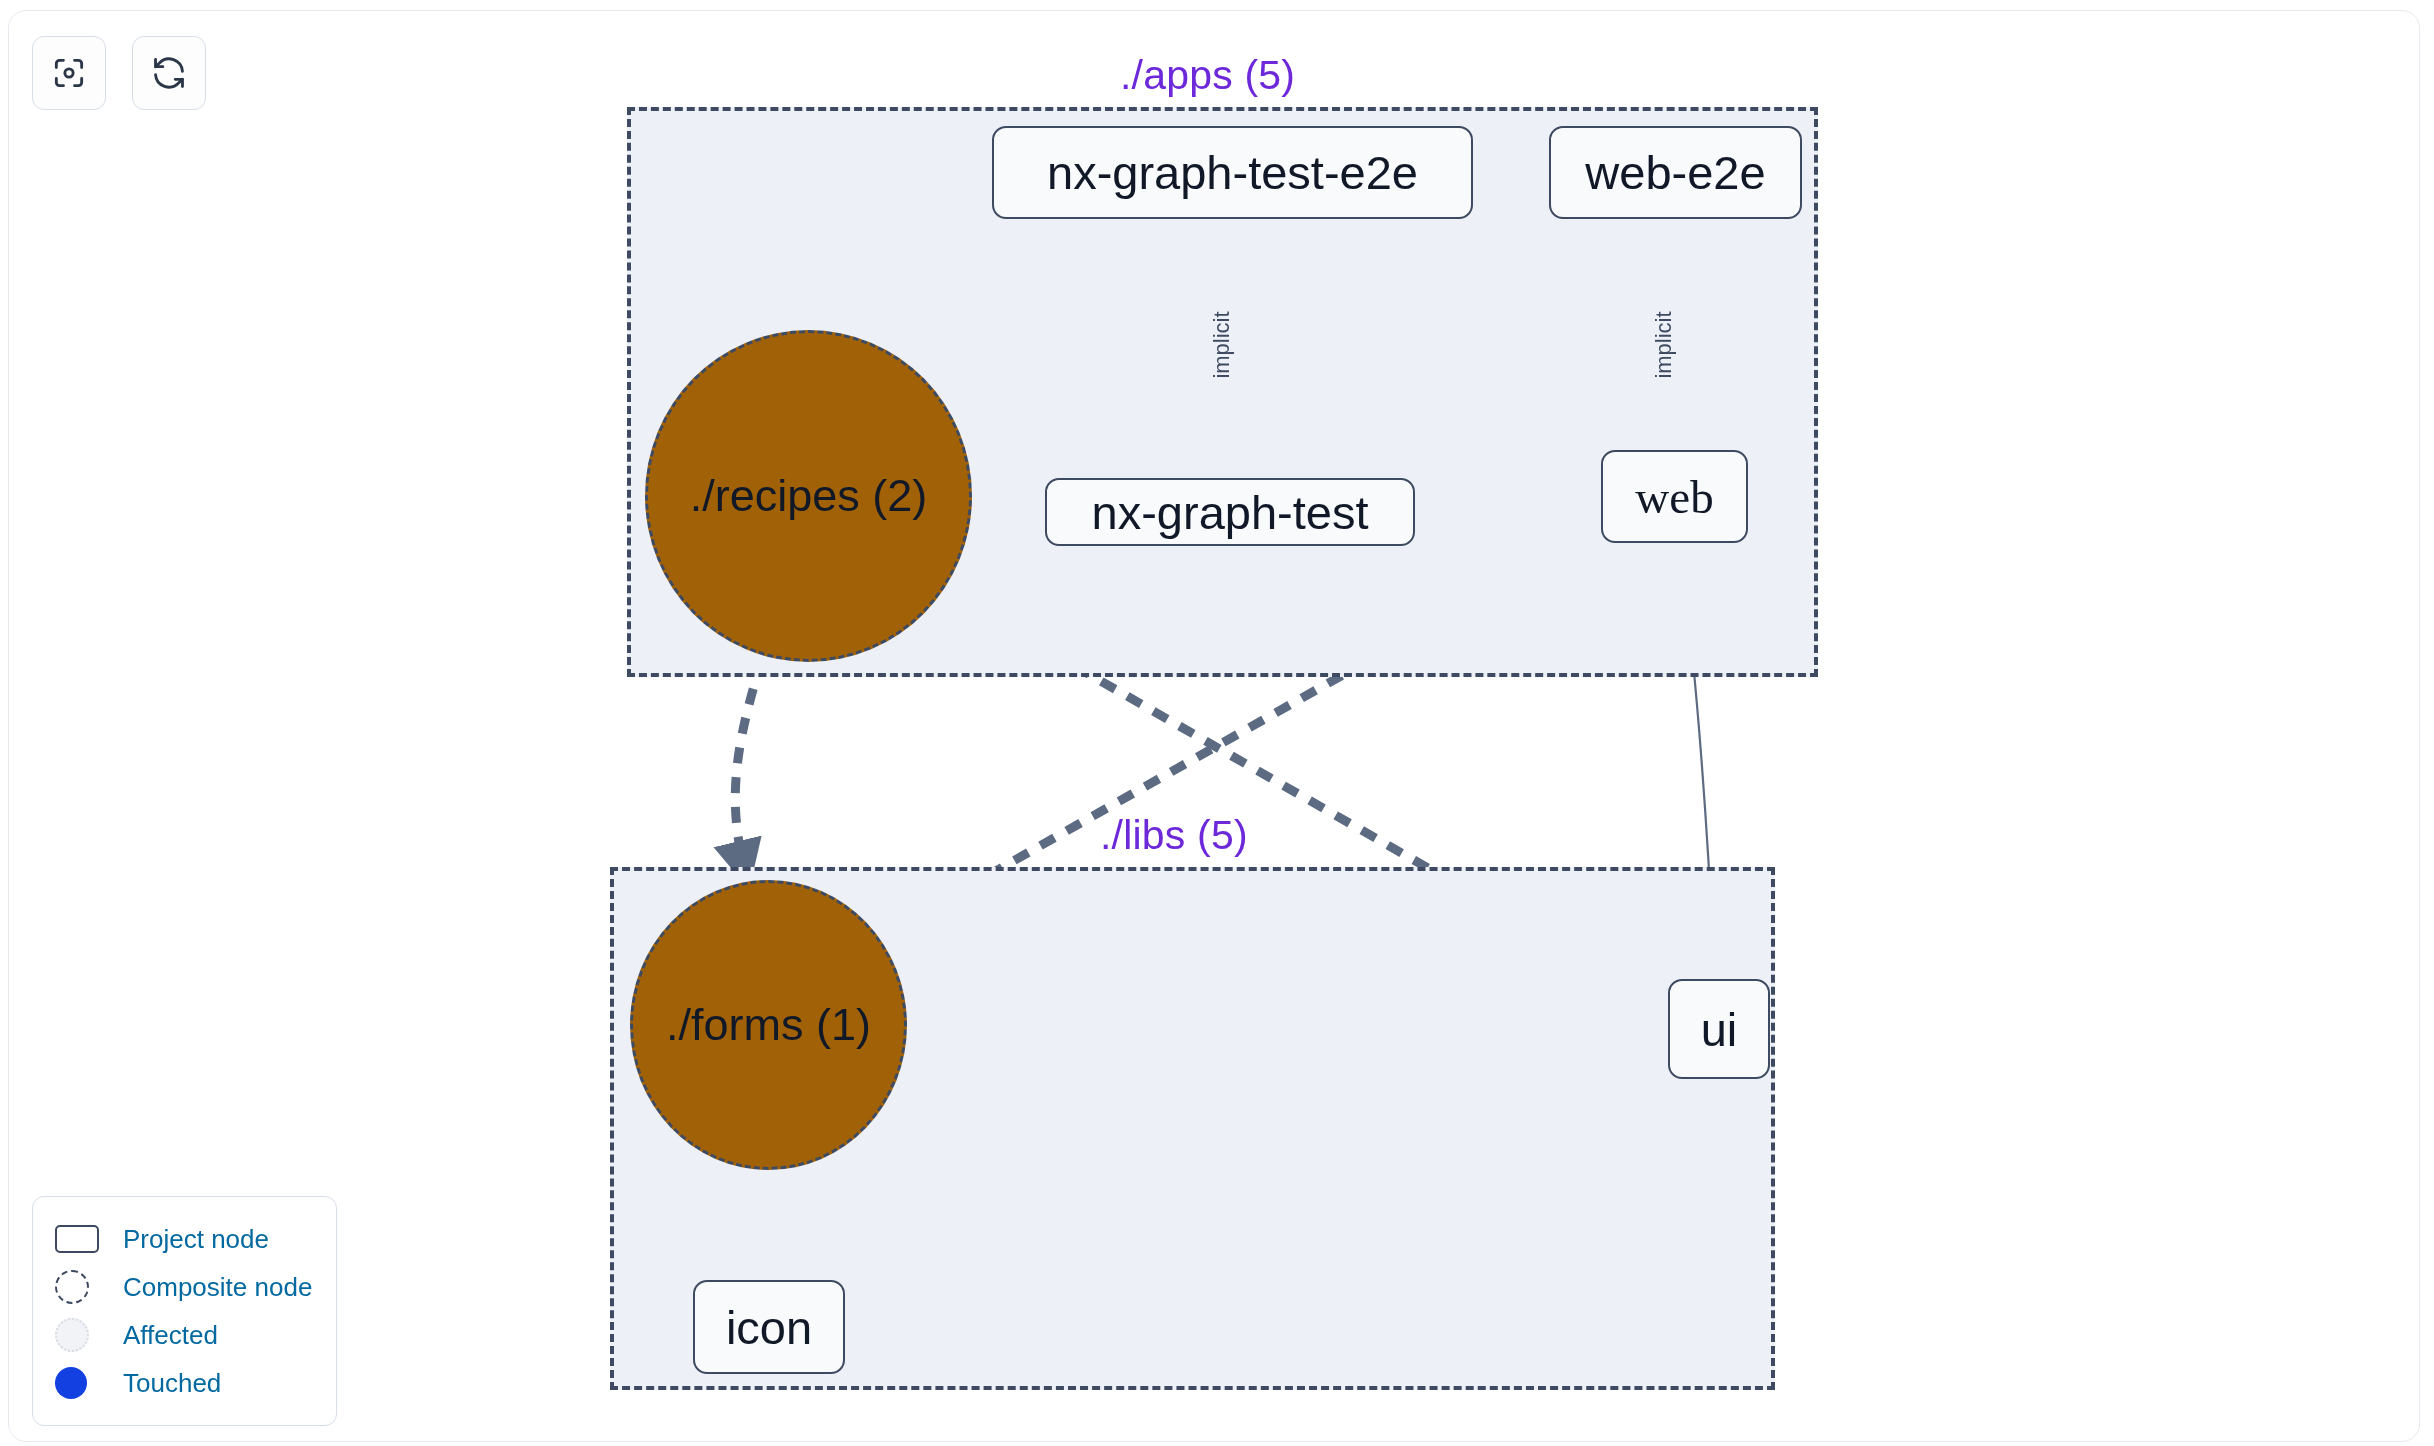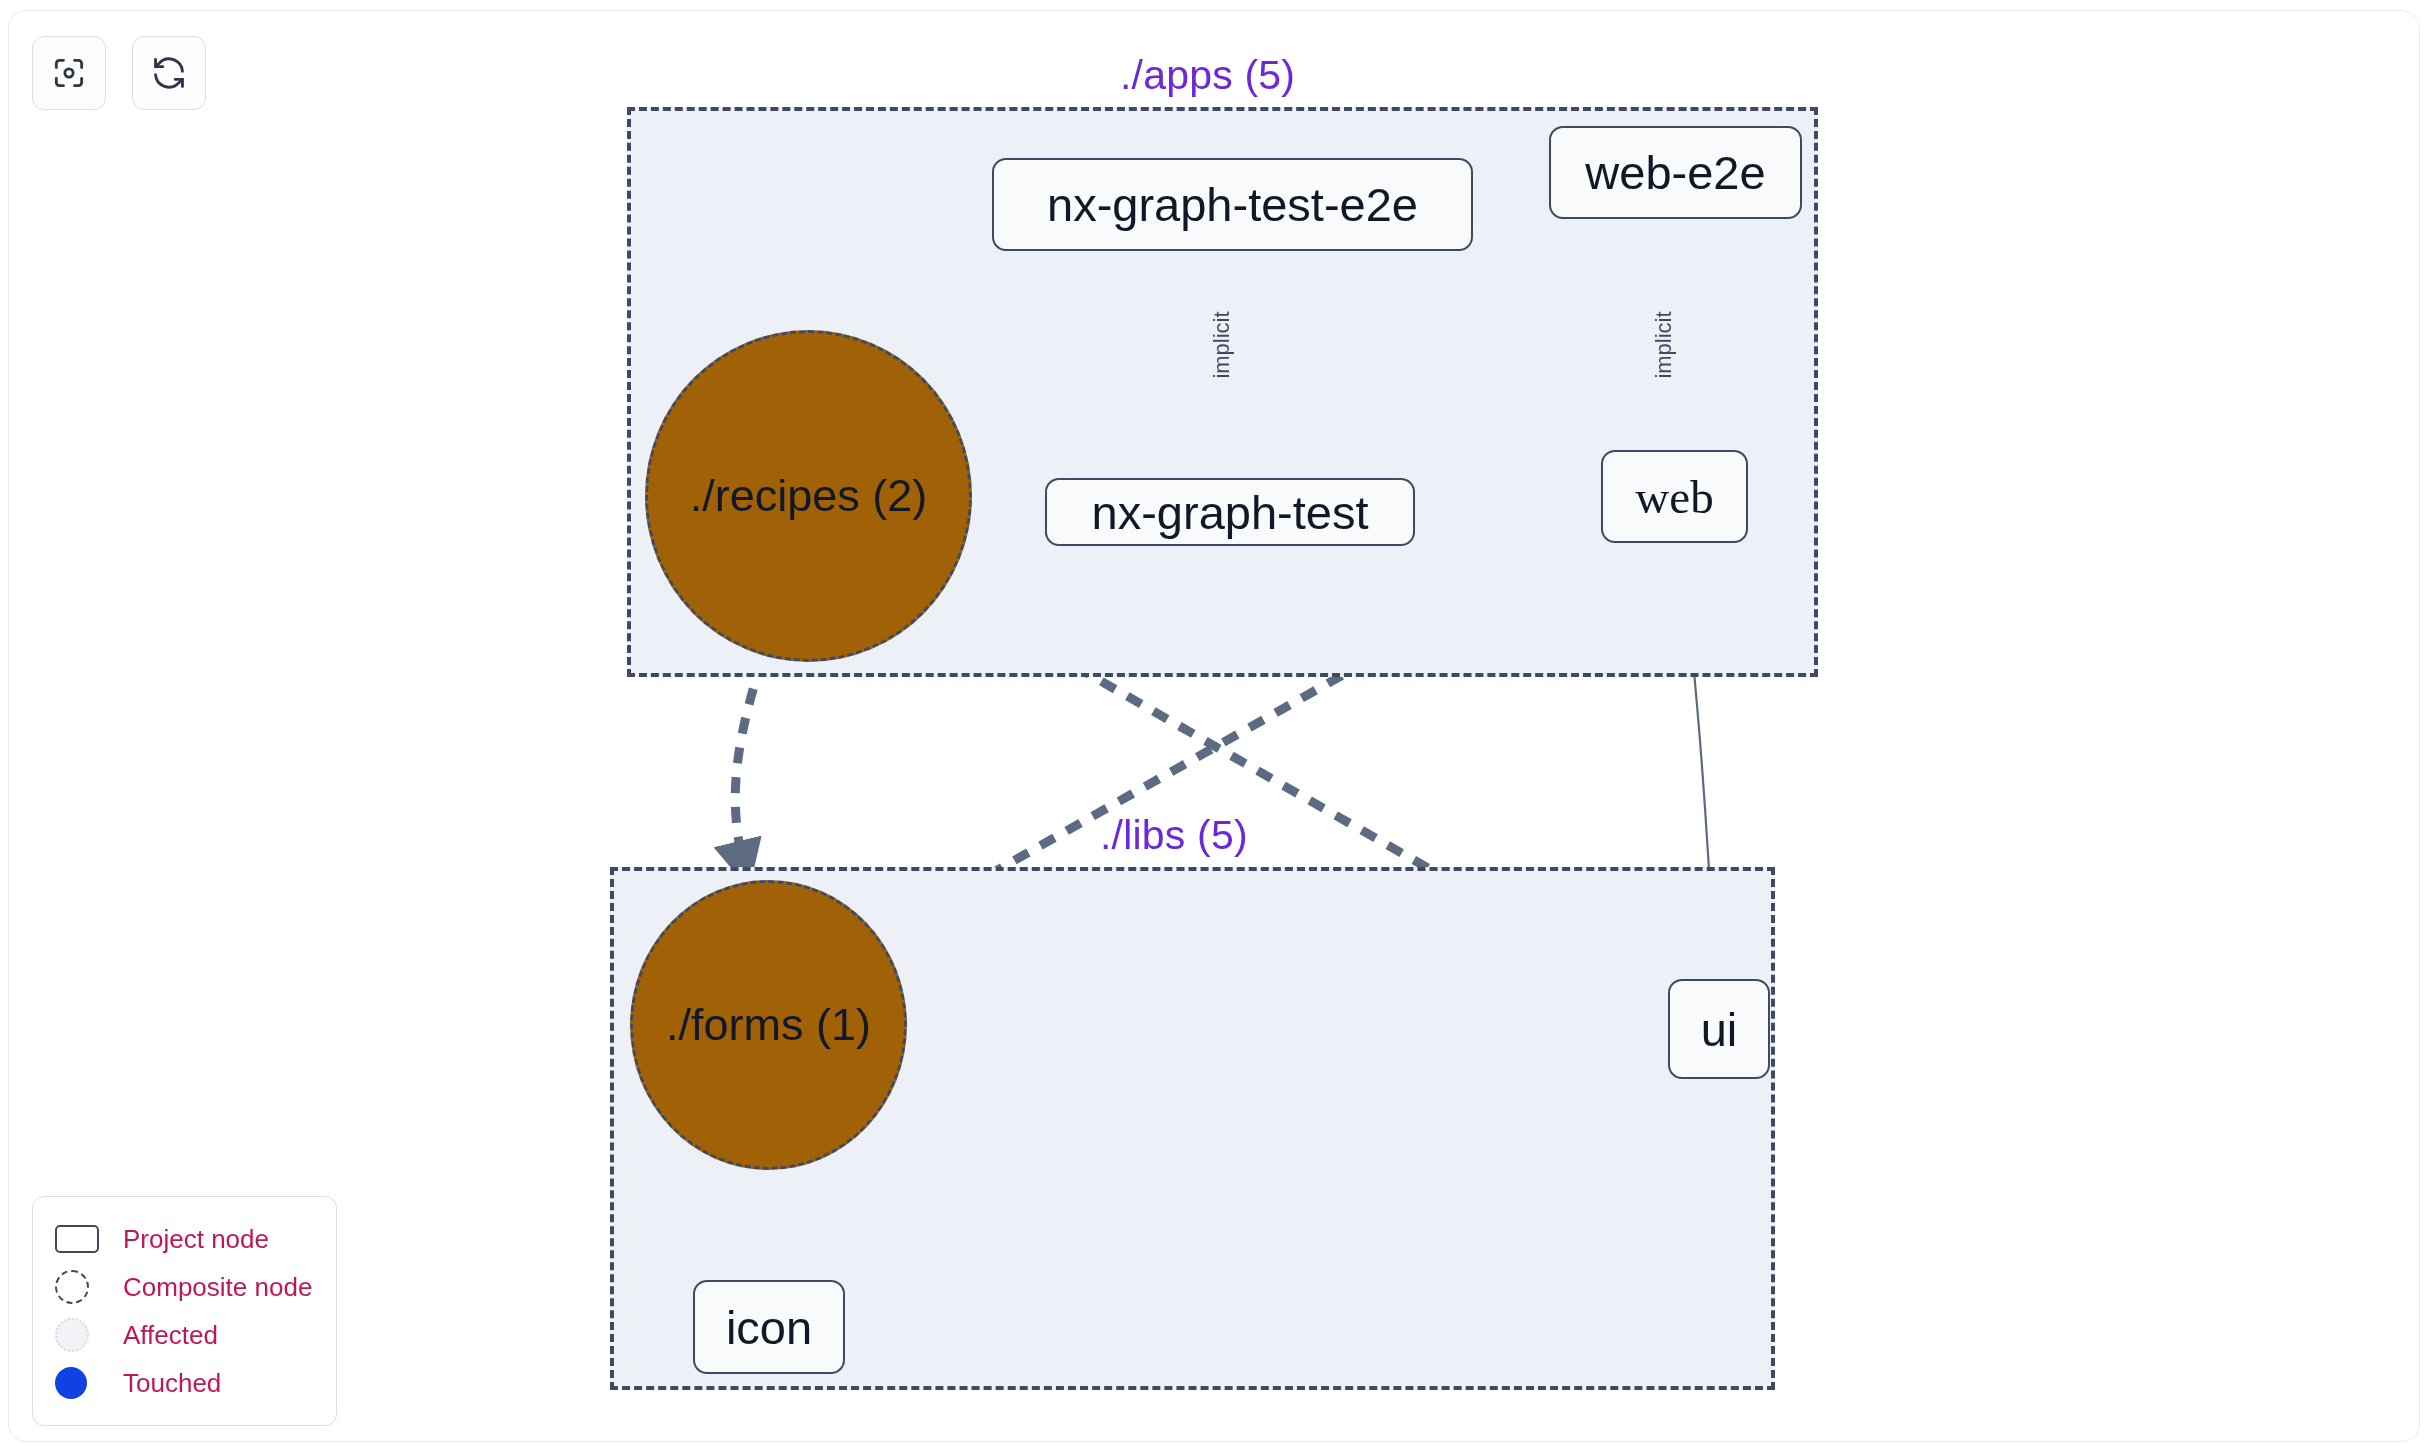--- a/index.html
+++ b/index.html
@@ -61,21 +61,21 @@
     position:absolute;left:32px;top:1196px;width:305px;
     border:1px solid #d7dee9;border-radius:12px;background:#ffffff;
     box-sizing:border-box;padding:18px 22px;z-index:40;
   }
   .legend-row{display:flex;align-items:center;height:48px;}
   .legend-swatch{width:52px;display:flex;align-items:center;justify-content:flex-start;}
   .sw-rect{width:44px;height:28px;border:2.5px solid #3d4a61;border-radius:5px;background:#fff;box-sizing:border-box;}
   .sw-dash{width:34px;height:34px;border:2.5px dashed #3d4a61;border-radius:50%;box-sizing:border-box;}
   .sw-aff{width:34px;height:34px;border:2px dotted #d6dbe4;border-radius:50%;background:#f1f3f7;box-sizing:border-box;}
   .sw-touch{width:32px;height:32px;border-radius:50%;background:#1340e0;}
-  .legend-text{margin-left:16px;color:#be185d;font-size:26px;white-space:nowrap;}
+  .legend-text{margin-left:16px;color:#0369a1;font-size:26px;white-space:nowrap;}
 </style>
 </head>
 <body>
 
 <div id="stage">
 
   <div class="card-frame"></div>
 
   <div class="toolbar">
     <div class="tool-btn">
@@ -127,21 +127,21 @@
         <path d="M 752 1168 C 740 1220 737 1240 730 1268" fill="none" stroke="#5c6a82" stroke-width="9" stroke-dasharray="16 14" stroke-linecap="butt" marker-end="url(#arrow-fat)"></path>
       </g>
   </svg>
 
   <div id="edge-labels-layer">
       <div class="edge-label" style="left: 1188px; top: 332px; transform: rotate(-90deg);">implicit</div>
       <div class="edge-label" style="left: 1630px; top: 332px; transform: rotate(-90deg);">implicit</div>
     </div>
 
   <div id="nodes-layer">
-      <div class="pnode" style="left: 992px; top: 126px; width: 481px; height: 93px; margin-top: 32px;">
+      <div class="pnode" style="left: 992px; top: 126px; width: 481px; height: 93px;">
         <span>nx-graph-test-e2e</span>
       </div>
       <div class="pnode" style="left: 1549px; top: 126px; width: 253px; height: 93px;">
         <span>web-e2e</span>
       </div>
       <div class="cnode" style="left: 645px; top: 330px; width: 327px; height: 332px;">
         <span>./recipes (2)</span>
       </div>
       <div class="pnode" style="left: 1045px; top: 450px; width: 370px; height: 68px; margin-top: 28px;">
         <span>nx-graph-test</span>

